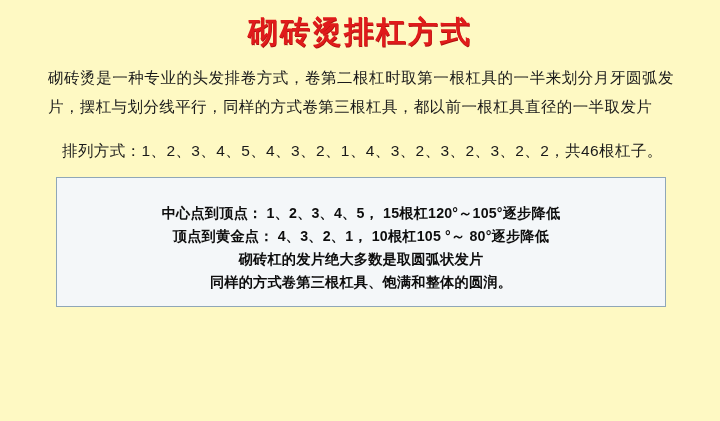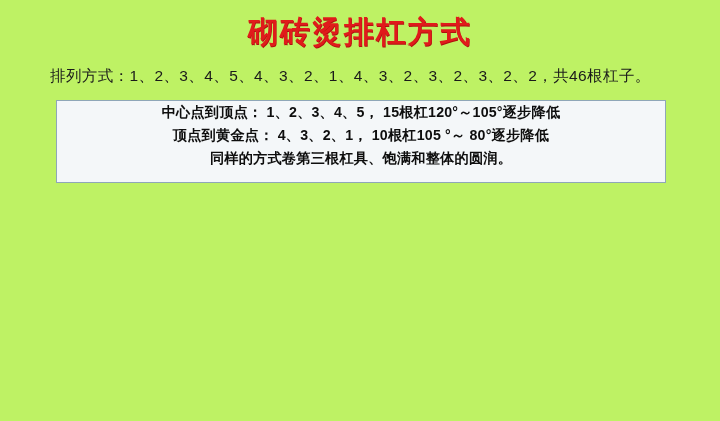--- a/index.html
+++ b/index.html
@@ -11,21 +11,21 @@
     height: 421px;
     background: #e8e8e8;
     font-family: "Liberation Sans", sans-serif;
     overflow: hidden;
   }
   .page {
     position: relative;
     width: 720px;
     height: 421px;
     box-sizing: border-box;
-    background: #bef264;
+    background: #fef9c3;
   }
   .title {
     text-align: center;
     color: #e01b1b;
     font-size: 30px;
     font-weight: bold;
     letter-spacing: 2px;
     padding-top: 14px;
     padding-bottom: 8px;
     line-height: 1.2;
@@ -43,50 +43,54 @@
     margin: 0;
   }
   .list-line {
     color: #1a1a1a;
     font-size: 15.5px;
     line-height: 1.8;
     padding: 4px 40px 0 50px;
     letter-spacing: 0.4px;
   }
   .list-line p {
-    margin: 0;
+    margin: 12px;
   }
   .box {
     margin: 10px 54px 0 56px;
     border: 1px solid #8fa7b8;
     background: #f4f7f9;
-    padding: 0 8px 12px 8px;
+    padding: 24px 8px 12px 8px;
     box-sizing: border-box;
   }
   .box-line {
     text-align: center;
     color: #0e0e0e;
     font-size: 14.2px;
     font-weight: bold;
     line-height: 1.62;
     letter-spacing: 0.2px;
     white-space: nowrap;
   }
 </style>
 </head>
 <body>
 
 <div class="page">
 
   <div class="title">砌砖烫排杠方式</div>
 
+  <div class="body-text">
+    <p>砌砖烫是一种专业的头发排卷方式，卷第二根杠时取第一根杠具的一半来划分月牙圆弧发片，摆杠与划分线平行，同样的方式卷第三根杠具，都以前一根杠具直径的一半取发片</p>
+  </div>
 
   <div class="list-line">
     <p>排列方式：1、2、3、4、5、4、3、2、1、4、3、2、3、2、3、2、2，共46根杠子。</p>
   </div>
 
   <div class="box">
     <div class="box-line">中心点到顶点： 1、2、3、4、5， 15根杠120°～105°逐步降低</div>
     <div class="box-line">顶点到黄金点： 4、3、2、1，      10根杠105 °～ 80°逐步降低</div>
+    <div class="box-line">砌砖杠的发片绝大多数是取圆弧状发片</div>
     <div class="box-line">同样的方式卷第三根杠具、饱满和整体的圆润。</div>
   </div>
 
 </div>
 
 </body></html>

